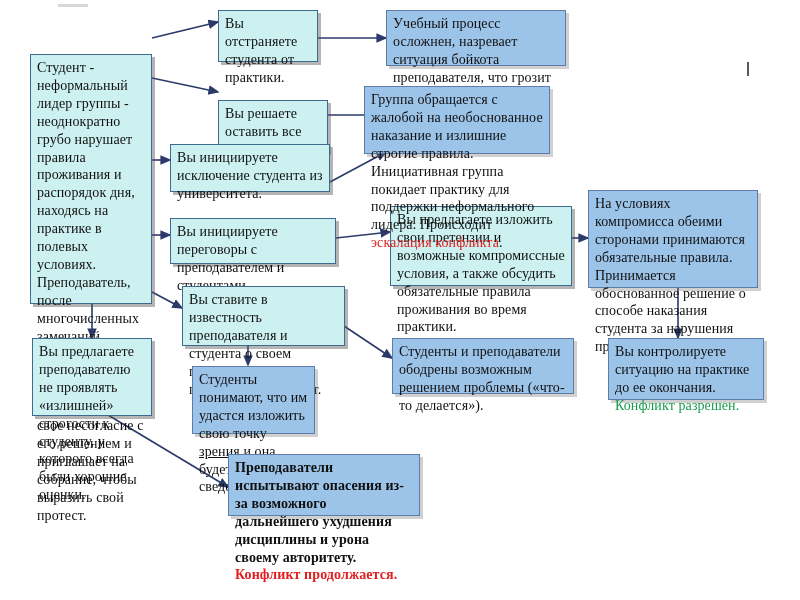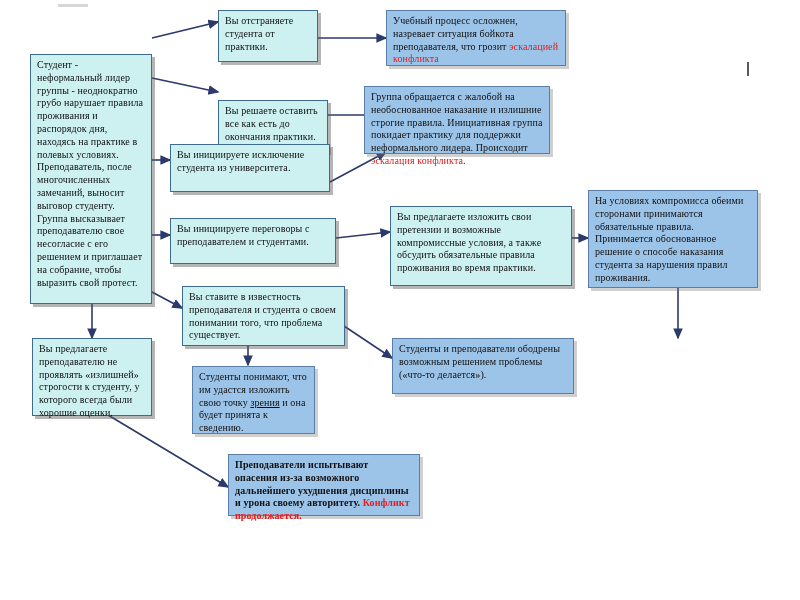--- a/index.html
+++ b/index.html
@@ -7,21 +7,21 @@
     width:800px;height:600px;background:#ffffff;
     font-family:"Liberation Serif","DejaVu Serif",serif;
     overflow:hidden;position:relative;
   }
   #canvas{position:absolute;inset:0;width:800px;height:600px;}
   svg.links{position:absolute;left:0;top:0;width:800px;height:600px;pointer-events:none;}
   .node{
     position:absolute;box-sizing:border-box;
     border:1px solid #4a6fa5;
     padding:4px 6px;
-    font-size:10px;line-height:1.28;
+    font-size:14px;line-height:1.28;
     color:#101010;
     letter-spacing:.1px;
   }
   .node .txt{display:block;}
   .cyan{background:#cdf0f0;border-color:#3f6b8e;box-shadow:3px 3px 0 rgba(90,90,90,.45);}
   .blue{background:#9cc3e8;border-color:#5b7ea8;box-shadow:3px 3px 0 rgba(120,120,120,.35);}
   .esc{color:#e02020;}
   .ok{color:#169c4c;}
   .uline{text-decoration:underline;}
   #caret{position:absolute;left:747px;top:62px;width:2px;height:14px;background:#5a5a5a;}
@@ -104,19 +104,22 @@
   </div>
 
   <div class="node blue" style="left:192px;top:366px;width:123px;height:68px;">
     <span class="txt"><span>Студенты понимают, что им удастся изложить свою точку </span><span class="uline">зрения</span><span> и она будет принята к сведению.</span></span>
   </div>
 
   <div class="node blue" style="left:392px;top:338px;width:182px;height:56px;">
     <span class="txt">Студенты и преподаватели ободрены возможным решением проблемы («что-то делается»).</span>
   </div>
 
+  <div class="node blue" style="left:608px;top:338px;width:156px;height:62px;">
+    <span class="txt"><span>Вы контролируете ситуацию на практике до ее окончания. </span><span class="ok">Конфликт разрешен.</span></span>
+  </div>
 
   <div class="node blue" style="left:228px;top:454px;width:192px;height:62px;font-weight:bold;">
     <span class="txt"><span>Преподаватели испытывают опасения из-за возможного дальнейшего ухудшения дисциплины и урона своему авторитету. </span><span class="esc">Конфликт продолжается.</span></span>
   </div>
 
   <div id="caret"></div>
 </div>
 
 </body></html>

